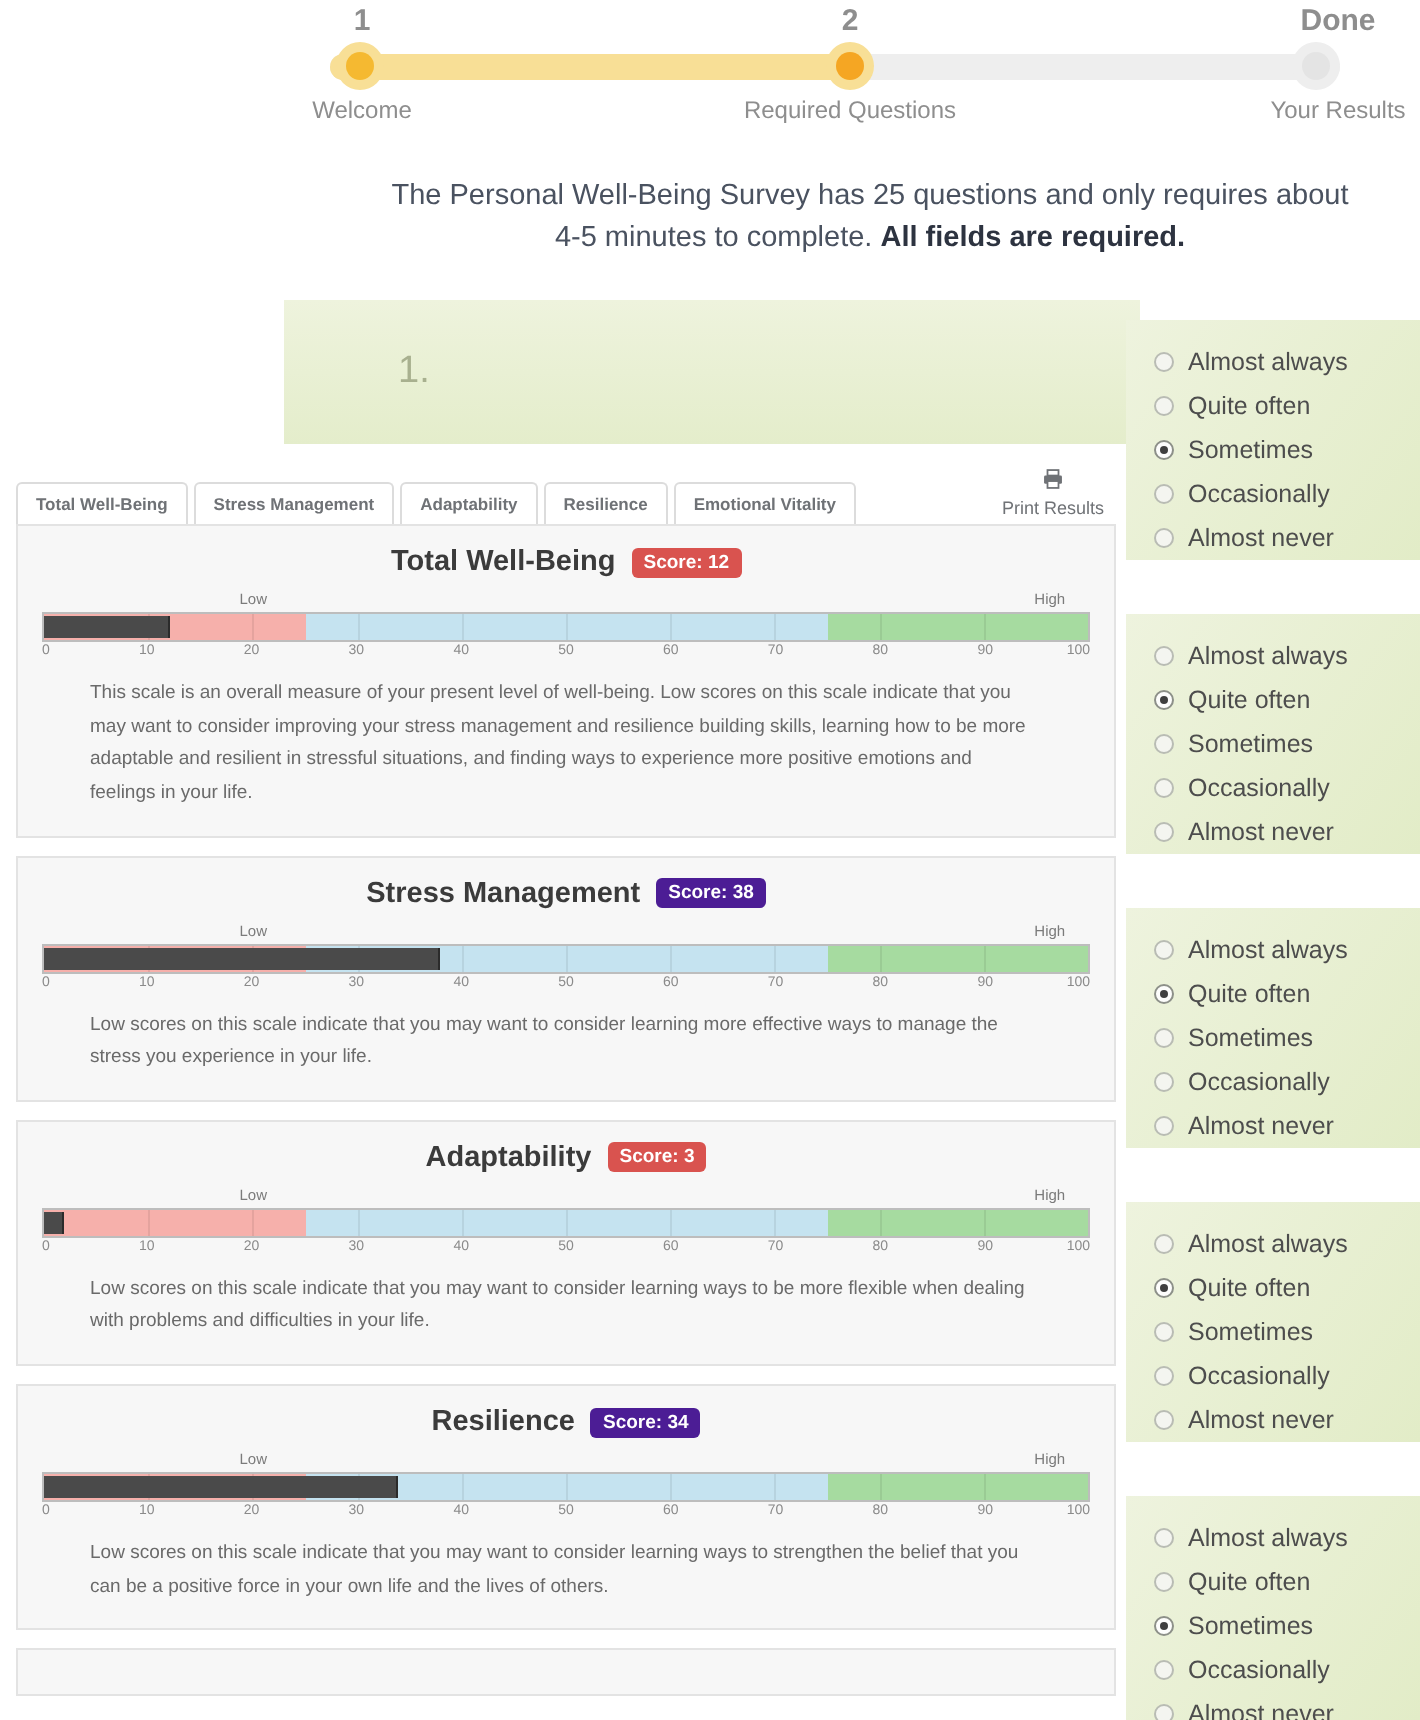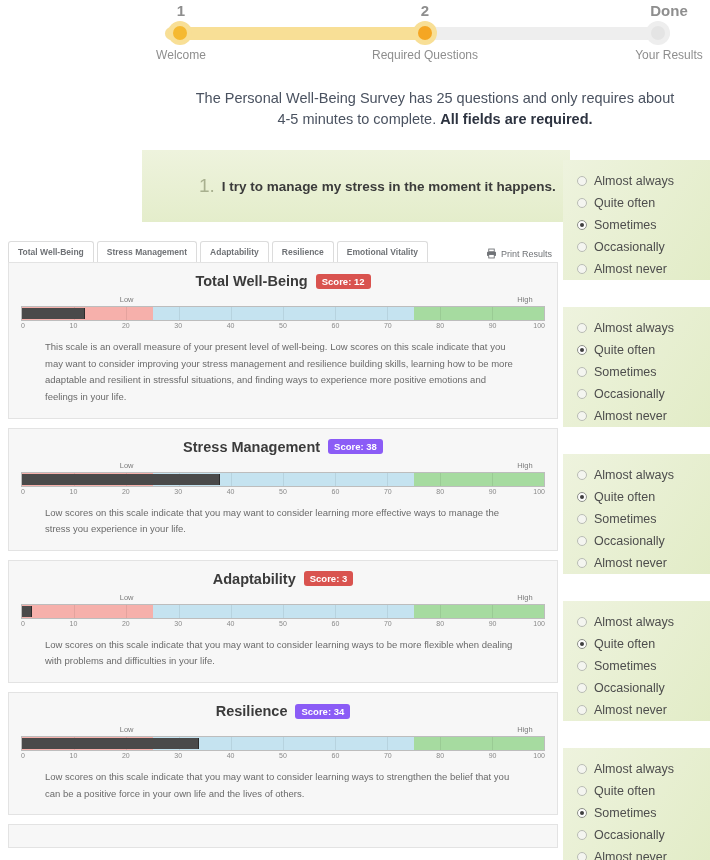--- a/index.html
+++ b/index.html
@@ -98,39 +98,39 @@
     height: 21px; padding: 0 9px; background: #ffffff;
     border: 1px solid #dcdcdc; border-bottom: none;
     border-radius: 3px 3px 0 0; margin-right: 3px;
     display: flex; align-items: center;
     font-size: 8.5px; font-weight: bold; color: #6f7276;
     white-space: nowrap;
   }
   .print {
     position: absolute; right: 6px; bottom: 3px;
     display: flex; align-items: center; gap: 4px;
-    font-size: 9px; color: #6f7276;
+    font-size: 9px; color: #6f7276; flex-direction: column;
   }
   .printer { width: 11px; height: 11px; display: block; }
 
   .card {
     background: #f7f7f7; border: 1px solid #e3e3e3;
     margin-bottom: 9px; padding: 10px 12px 12px;
   }
   .card-head {
     display: flex; align-items: center; justify-content: center;
     gap: 8px; margin-bottom: 6px;
   }
   .card-title { font-size: 14.5px; font-weight: bold; color: #3b3b3b; }
   .badge {
     font-size: 9.5px; font-weight: bold; color: #ffffff;
     padding: 2px 6px; border-radius: 3px;
   }
   .badge.red { background: #d9534f; }
-  .badge.blue { background: #8b5cf6; }
+  .badge.blue { background: #4c1d95; }
 
   .scale { position: relative; height: 36px; margin: 2px 0 4px; }
   .scale-caps { position: relative; height: 11px; }
   .cap {
     position: absolute; font-size: 7.5px; color: #7b7b7b; transform: translateX(-50%); margin-left: 48px;
   }
   .bar {
     position: relative; height: 15px; width: 100%;
     border: 1px solid #bdbdbd; overflow: hidden;
   }
@@ -196,21 +196,20 @@
     </div>
   </div>
 
   <div class="intro">
     <span>The Personal Well-Being Survey has 25 questions and only requires about</span><br>
     <span>4-5 minutes to complete. </span><b>All fields are required.</b>
   </div>
 
   <div class="question">
     <span class="q-num">1.</span>
-    <span class="q-text">I try to manage my stress in the moment it happens.</span>
   </div>
 
   <div class="rcol">
       <div class="rgroup" style="top: 160px; height: 120px;">
         <div class="ropt">
           <span class="radio"></span>
           <span>Almost always</span>
         </div>
         <div class="ropt">
           <span class="radio"></span>

